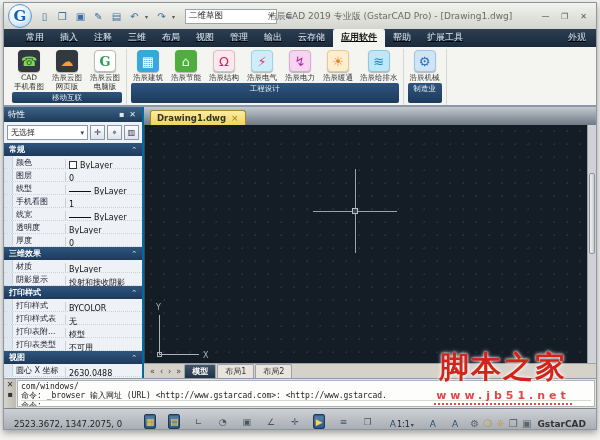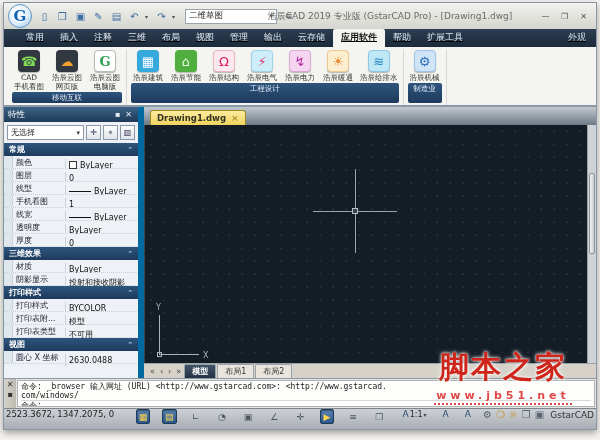--- a/index.html
+++ b/index.html
@@ -48,21 +48,21 @@
   .ricon { width:22px; height:22px; border-radius:4px; display:flex; align-items:center;
     justify-content:center; font-size:13px; margin-bottom:1px; box-shadow:0 1px 1px rgba(0,0,0,.25); }
   .rlbl { font-size:7.5px; line-height:9px; color:#333; text-align:center; white-space:nowrap; }
   .rgrouplabel { height:29px; margin:1px 2px 2px; background:linear-gradient(#2e557e,#1d3a5c);
     border-radius:2px; color:#e6eef7; font-size:7.5px; line-height:11px; text-align:center; }
 
   
   .main { flex:1; display:flex; min-height:0; background:#d8d5ce; }
 
   
-  .props { width:140px; flex:0 0 140px; background:#eef2f6; border-right:6px solid #0369a1;
+  .props { width:140px; flex:0 0 140px; background:#eef2f6; border-right:2px solid #0369a1;
     display:flex; flex-direction:column; overflow:hidden; }
   .props-title { height:15px; background:linear-gradient(#3c6286,#1e3b58); color:#fff;
     font-size:8.5px; display:flex; align-items:center; padding:0 4px; flex:0 0 15px; }
   .props-title .sp { flex:1; }
   .props-title .tbtn { width:11px; text-align:center; font-size:8px; color:#dfe8f2; }
   .props-toolbar { height:21px; display:flex; align-items:center; padding:2px 3px; gap:2px; flex:0 0 21px; }
   .sel-drop { flex:1; height:15px; background:#fff; border:1px solid #8b98a5; font-size:8px;
     color:#222; display:flex; align-items:center; justify-content:space-between; padding:0 3px; }
   .sel-drop .wcaret { font-size:7px; color:#444; }
   .pbtn { width:15px; height:15px; border:1px solid #8b98a5; background:linear-gradient(#fdfdfd,#dfe5ea);
@@ -119,33 +119,33 @@
   .cmdside { width:12px; background:linear-gradient(90deg,#d6d3cb,#bdbab2); display:flex;
     flex-direction:column; align-items:center; padding-top:2px; gap:2px; flex:0 0 12px; }
   .cmdside span { font-size:8px; color:#333; line-height:8px; }
   .cmdtext { flex:1; background:#fdfdfb; border:1px solid #aab2ba; margin:1px;
     font-family:"DejaVu Sans Mono", monospace; font-size:8px; color:#222; padding:1px 3px;
     line-height:9px; overflow:hidden; }
   .cmdprompt { border-top:1px solid #d8d8d2; margin-top:0px; }
 
   
   .statusbar { height:21px; background:linear-gradient(#cdd1d5,#a9aeb4); border-top:1px solid #7d858d;
-    display:flex; align-items:flex-start; padding:0 2px; flex:0 0 21px; gap:12px; }
+    display:flex; align-items:flex-end; padding:0 10px; flex:0 0 21px; gap:12px; }
   .coords { font-size:8.5px; color:#222; width:118px; flex:0 0 118px; }
   .stoggle { width:16px; height:15px; display:flex; align-items:center; justify-content:center;
     font-size:9px; color:#4a5560; border:1px solid transparent; border-radius:2px; }
   .stoggle.active { background:linear-gradient(#5b87b5,#2d5a8c); color:#ffd24a;
     border-color:#1d3a5c; box-shadow:inset 0 1px 2px rgba(0,0,0,.4); }
   .anno { display:flex; align-items:center; gap:1px; margin-left:4px; font-size:9px; color:#2a4c70; }
   .anno .scale { font-size:8px; color:#223; }
   .anno .acaret { font-size:6px; color:#444; }
   .sright { margin-left:auto; display:flex; align-items:center; gap:4px; }
   .sright .sic { font-size:10px; color:#5a646e; }
   .sright .sic.gold { color:#c8922a; }
-  .brand { font-size:9px; color:#333; font-weight:normal; margin-left:2px; }
+  .brand { font-size:9px; color:#333; font-weight:bold; margin-left:2px; }
 
   
   .watermark { position:absolute; right:4px; top:350px; width:186px; text-align:center; z-index:50;
     pointer-events:none; }
   .watermark .wm1 { font-family:"DejaVu Serif", serif; font-weight:bold; font-size:30px;
     line-height:34px; color:#cf261b; letter-spacing:2px;
     text-shadow:0 0 2px #fff, 0 0 4px #fff; }
   .watermark .wm2 { font-size:11px; color:#e04848; letter-spacing:4px; font-weight:bold;
     border-bottom:2px dotted #e04848; display:inline-block; padding:0 2px 1px;
     text-shadow:0 0 2px #fff; }
@@ -368,20 +368,27 @@
       </div>
       <div class="prow">
         <span class="indent"></span>
         <span class="plabel">打印样式</span>
         <span class="pval">
             <span>BYCOLOR</span>
           </span>
       </div>
       <div class="prow">
         <span class="indent"></span>
+        <span class="plabel">打印样式表</span>
+        <span class="pval">
+            <span>无</span>
+          </span>
+      </div>
+      <div class="prow">
+        <span class="indent"></span>
         <span class="plabel">打印表附...</span>
         <span class="pval">
             <span>模型</span>
           </span>
       </div>
       <div class="prow">
         <span class="indent"></span>
         <span class="plabel">打印表类型</span>
         <span class="pval">
             <span>不可用</span>
@@ -437,22 +444,22 @@
       </div>
     </div>
   </div>
 
   <div class="cmd">
     <div class="cmdside">
       <span>✕</span>
       <span>▪</span>
     </div>
     <div class="cmdtext">
+      <div>com/windows/</div>
       <div>命令: _browser 输入网址 (URL) &lt;http://www.gstarcad.com&gt;: &lt;http://www.gstarcad.</div>
-      <div>com/windows/</div>
       <div class="cmdprompt">命令:</div>
     </div>
   </div>
 
   <div class="statusbar">
     <span class="coords">2523.3672, 1347.2075, 0</span>
     <span class="stoggle active">▦</span>
     <span class="stoggle active">▤</span>
     <span class="stoggle">∟</span>
     <span class="stoggle">◔</span>

